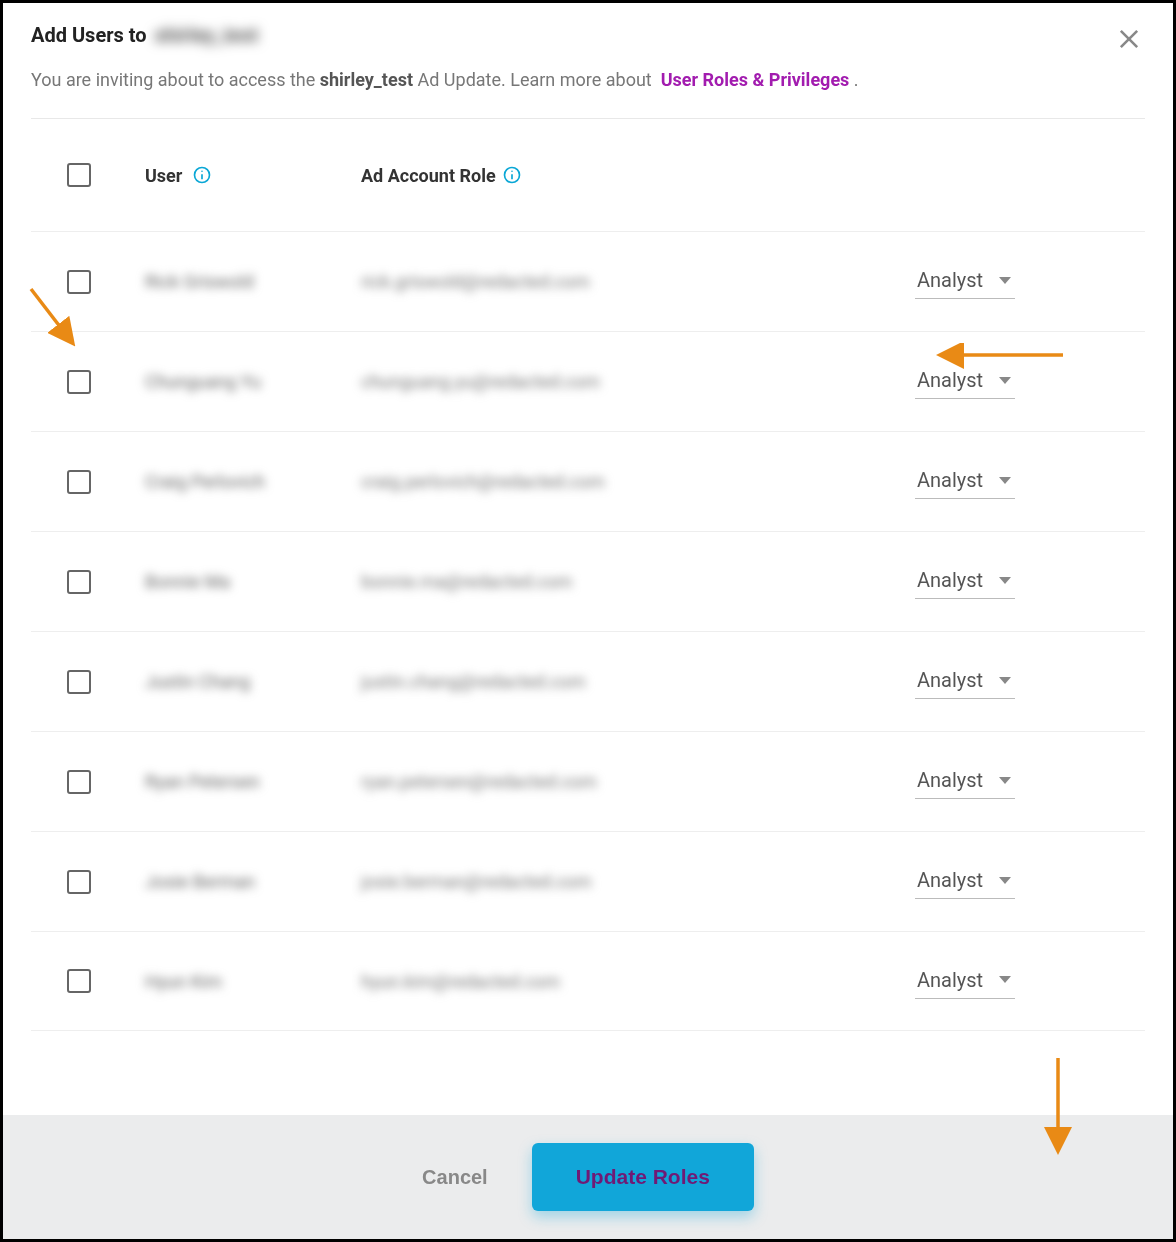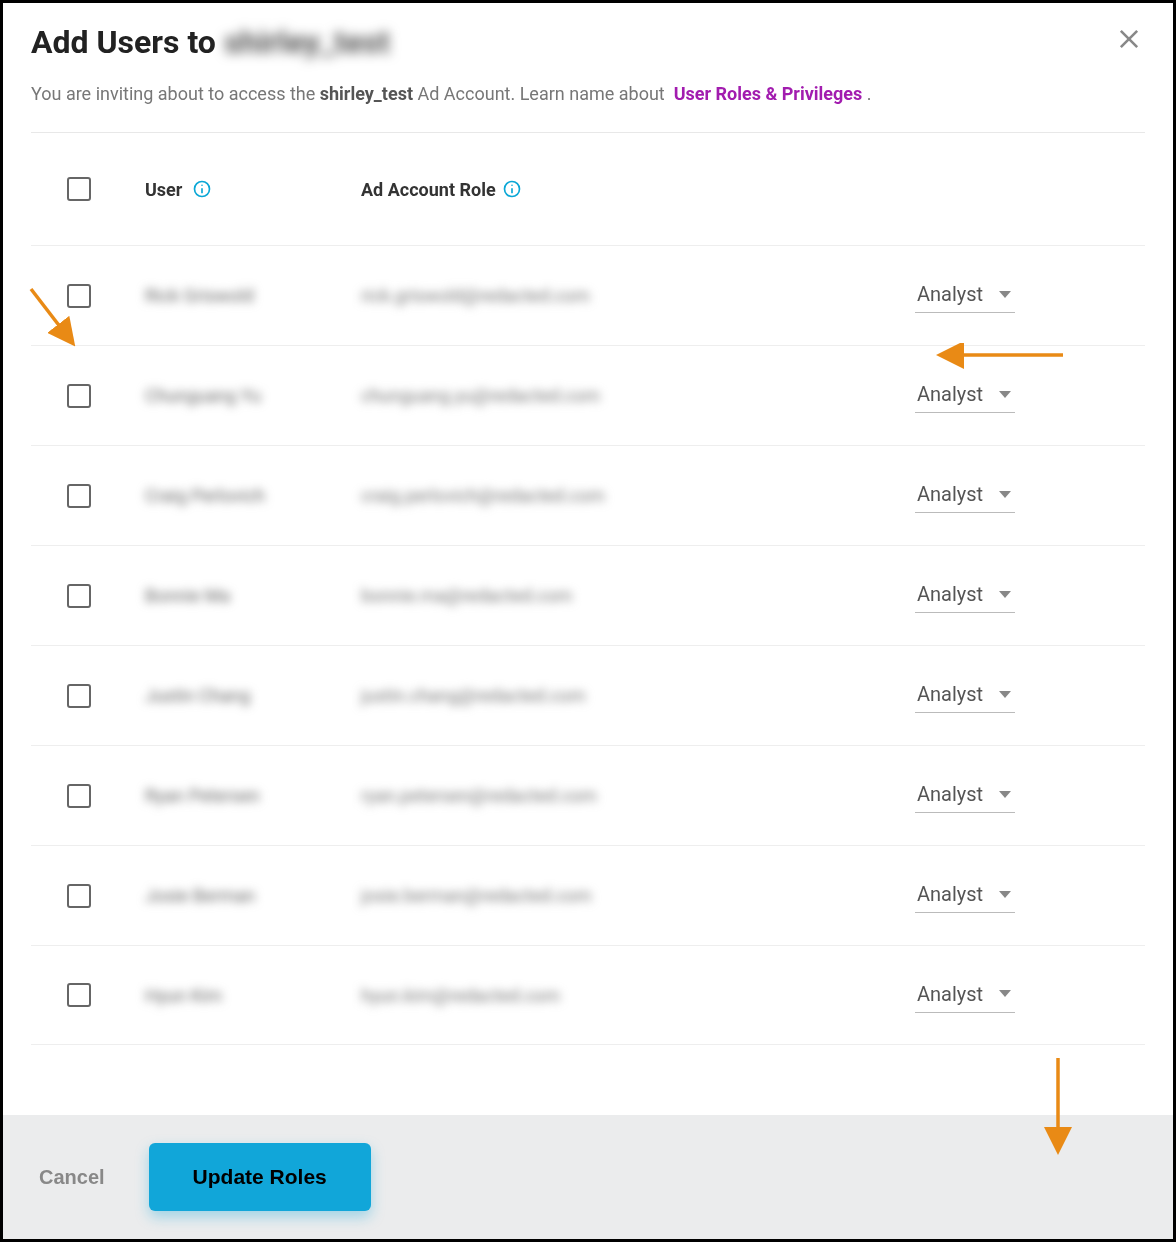--- a/index.html
+++ b/index.html
@@ -17,21 +17,21 @@
     position: relative;
     display: flex;
     flex-direction: column;
     background: #fff;
   }
   .modal-header {
     padding: 20px 28px 10px 28px;
     position: relative;
   }
   .modal-title {
-    font-size: 32px;
+    font-size: 20px;
     font-weight: 700;
     color: #222;
     display: flex;
     align-items: center;
     gap: 8px;
   }
   .blur-text {
     filter: blur(6px);
     color: #555;
     user-select: none;
@@ -138,35 +138,35 @@
     width: 0; height: 0;
     border-left: 6px solid transparent;
     border-right: 6px solid transparent;
     border-top: 7px solid #888;
   }
 
   .footer {
     background: #ebeced;
     padding: 28px 36px;
     display: flex;
-    justify-content: flex-start;
+    justify-content: center;
     align-items: center;
     gap: 44px;
   }
   .btn-cancel {
     font-size: 20px;
     color: #888;
     font-weight: 600;
     cursor: pointer;
     background: none;
     border: none;
   }
   .btn-primary {
     background: #11a6d9;
-    color: #000000;
+    color: #701a75;
     font-size: 21px;
     font-weight: 700;
     border: none;
     border-radius: 6px;
     padding: 22px 44px;
     cursor: pointer;
     box-shadow: 0 6px 14px rgba(17,166,217,0.35);
   }
 
   
@@ -187,21 +187,21 @@
     </div>
     <div class="close-btn">
       <svg viewBox="0 0 24 24" fill="none" stroke="currentColor" stroke-width="2.2">
         <line x1="5" y1="5" x2="19" y2="19"></line>
           <line x1="19" y1="5" x2="5" y2="19"></line>
       </svg>
     </div>
   </div>
 
   <div class="subtext">
-    <span>You are inviting about to access the </span><strong>shirley_test</strong><span> Ad Account. Learn name about </span>&nbsp;<a>User Roles &amp; Privileges</a><span> .</span>
+    <span>You are inviting about to access the </span><strong>shirley_test</strong><span> Ad Update. Learn more about </span>&nbsp;<a>User Roles &amp; Privileges</a><span> .</span>
   </div>
 
   <div class="divider"></div>
 
   <div class="table-wrap">
 
     <div class="thead">
       <div class="col-check">
         <div class="checkbox"></div>
       </div>

